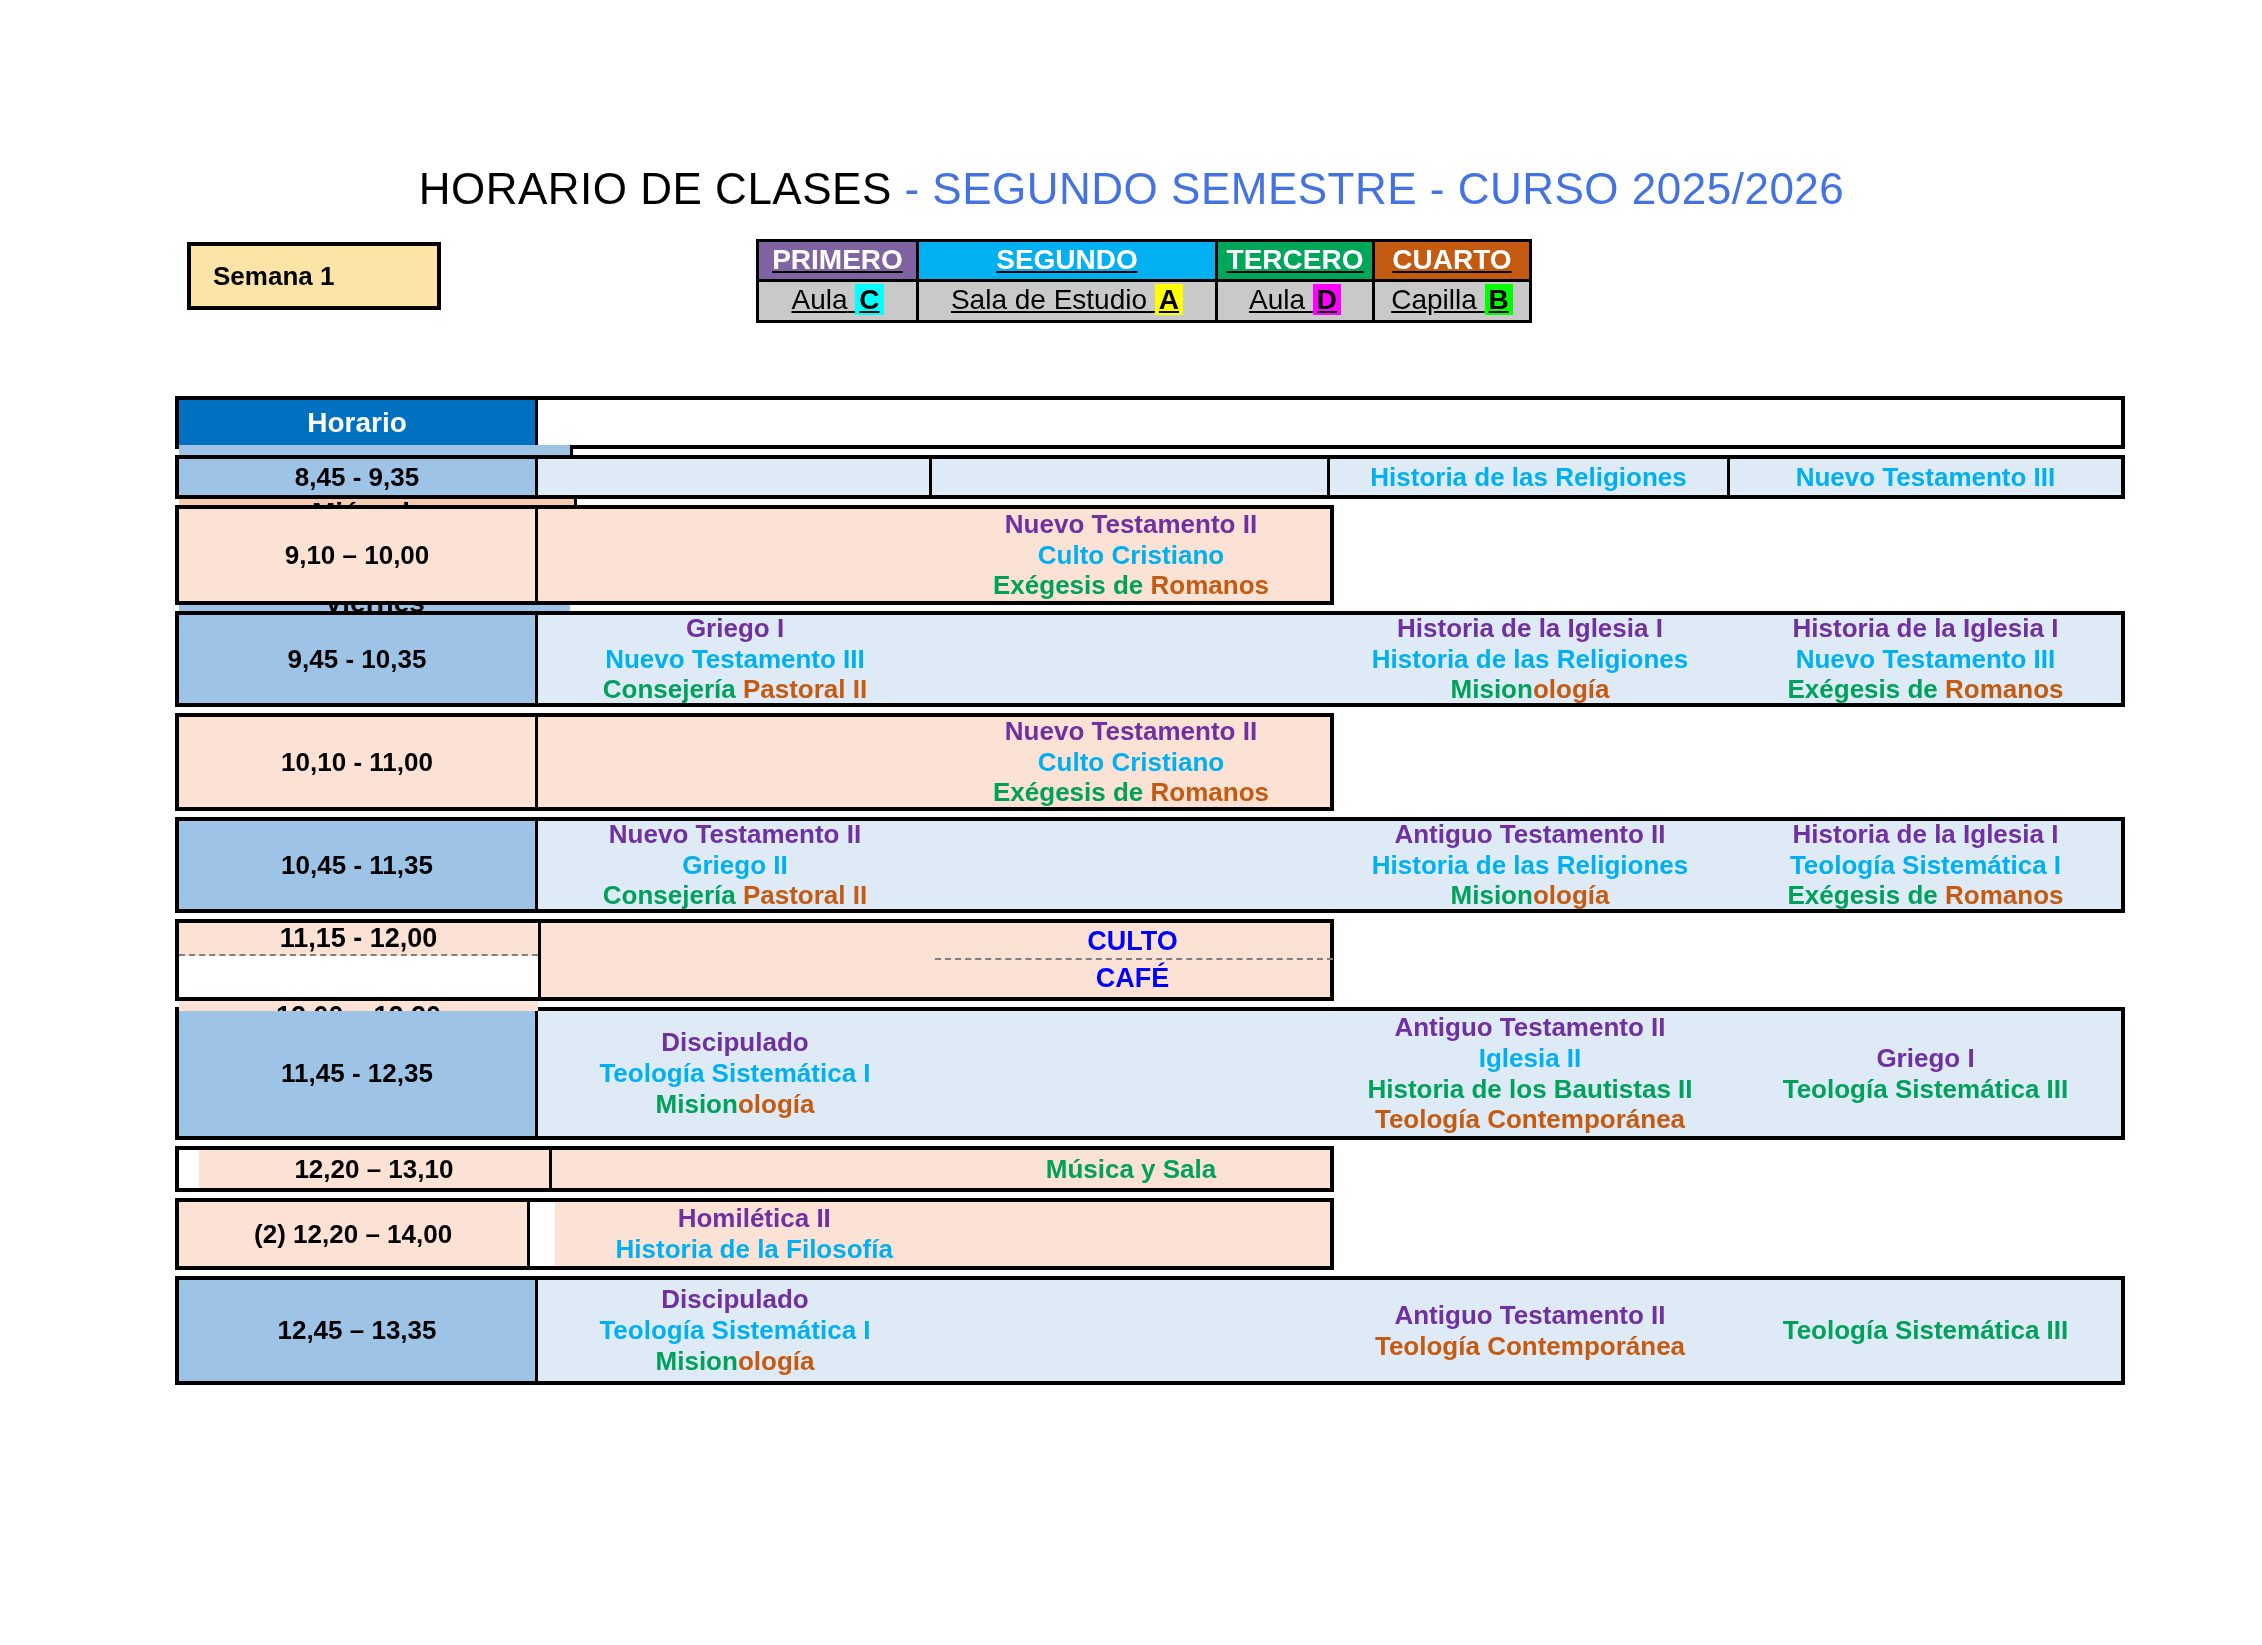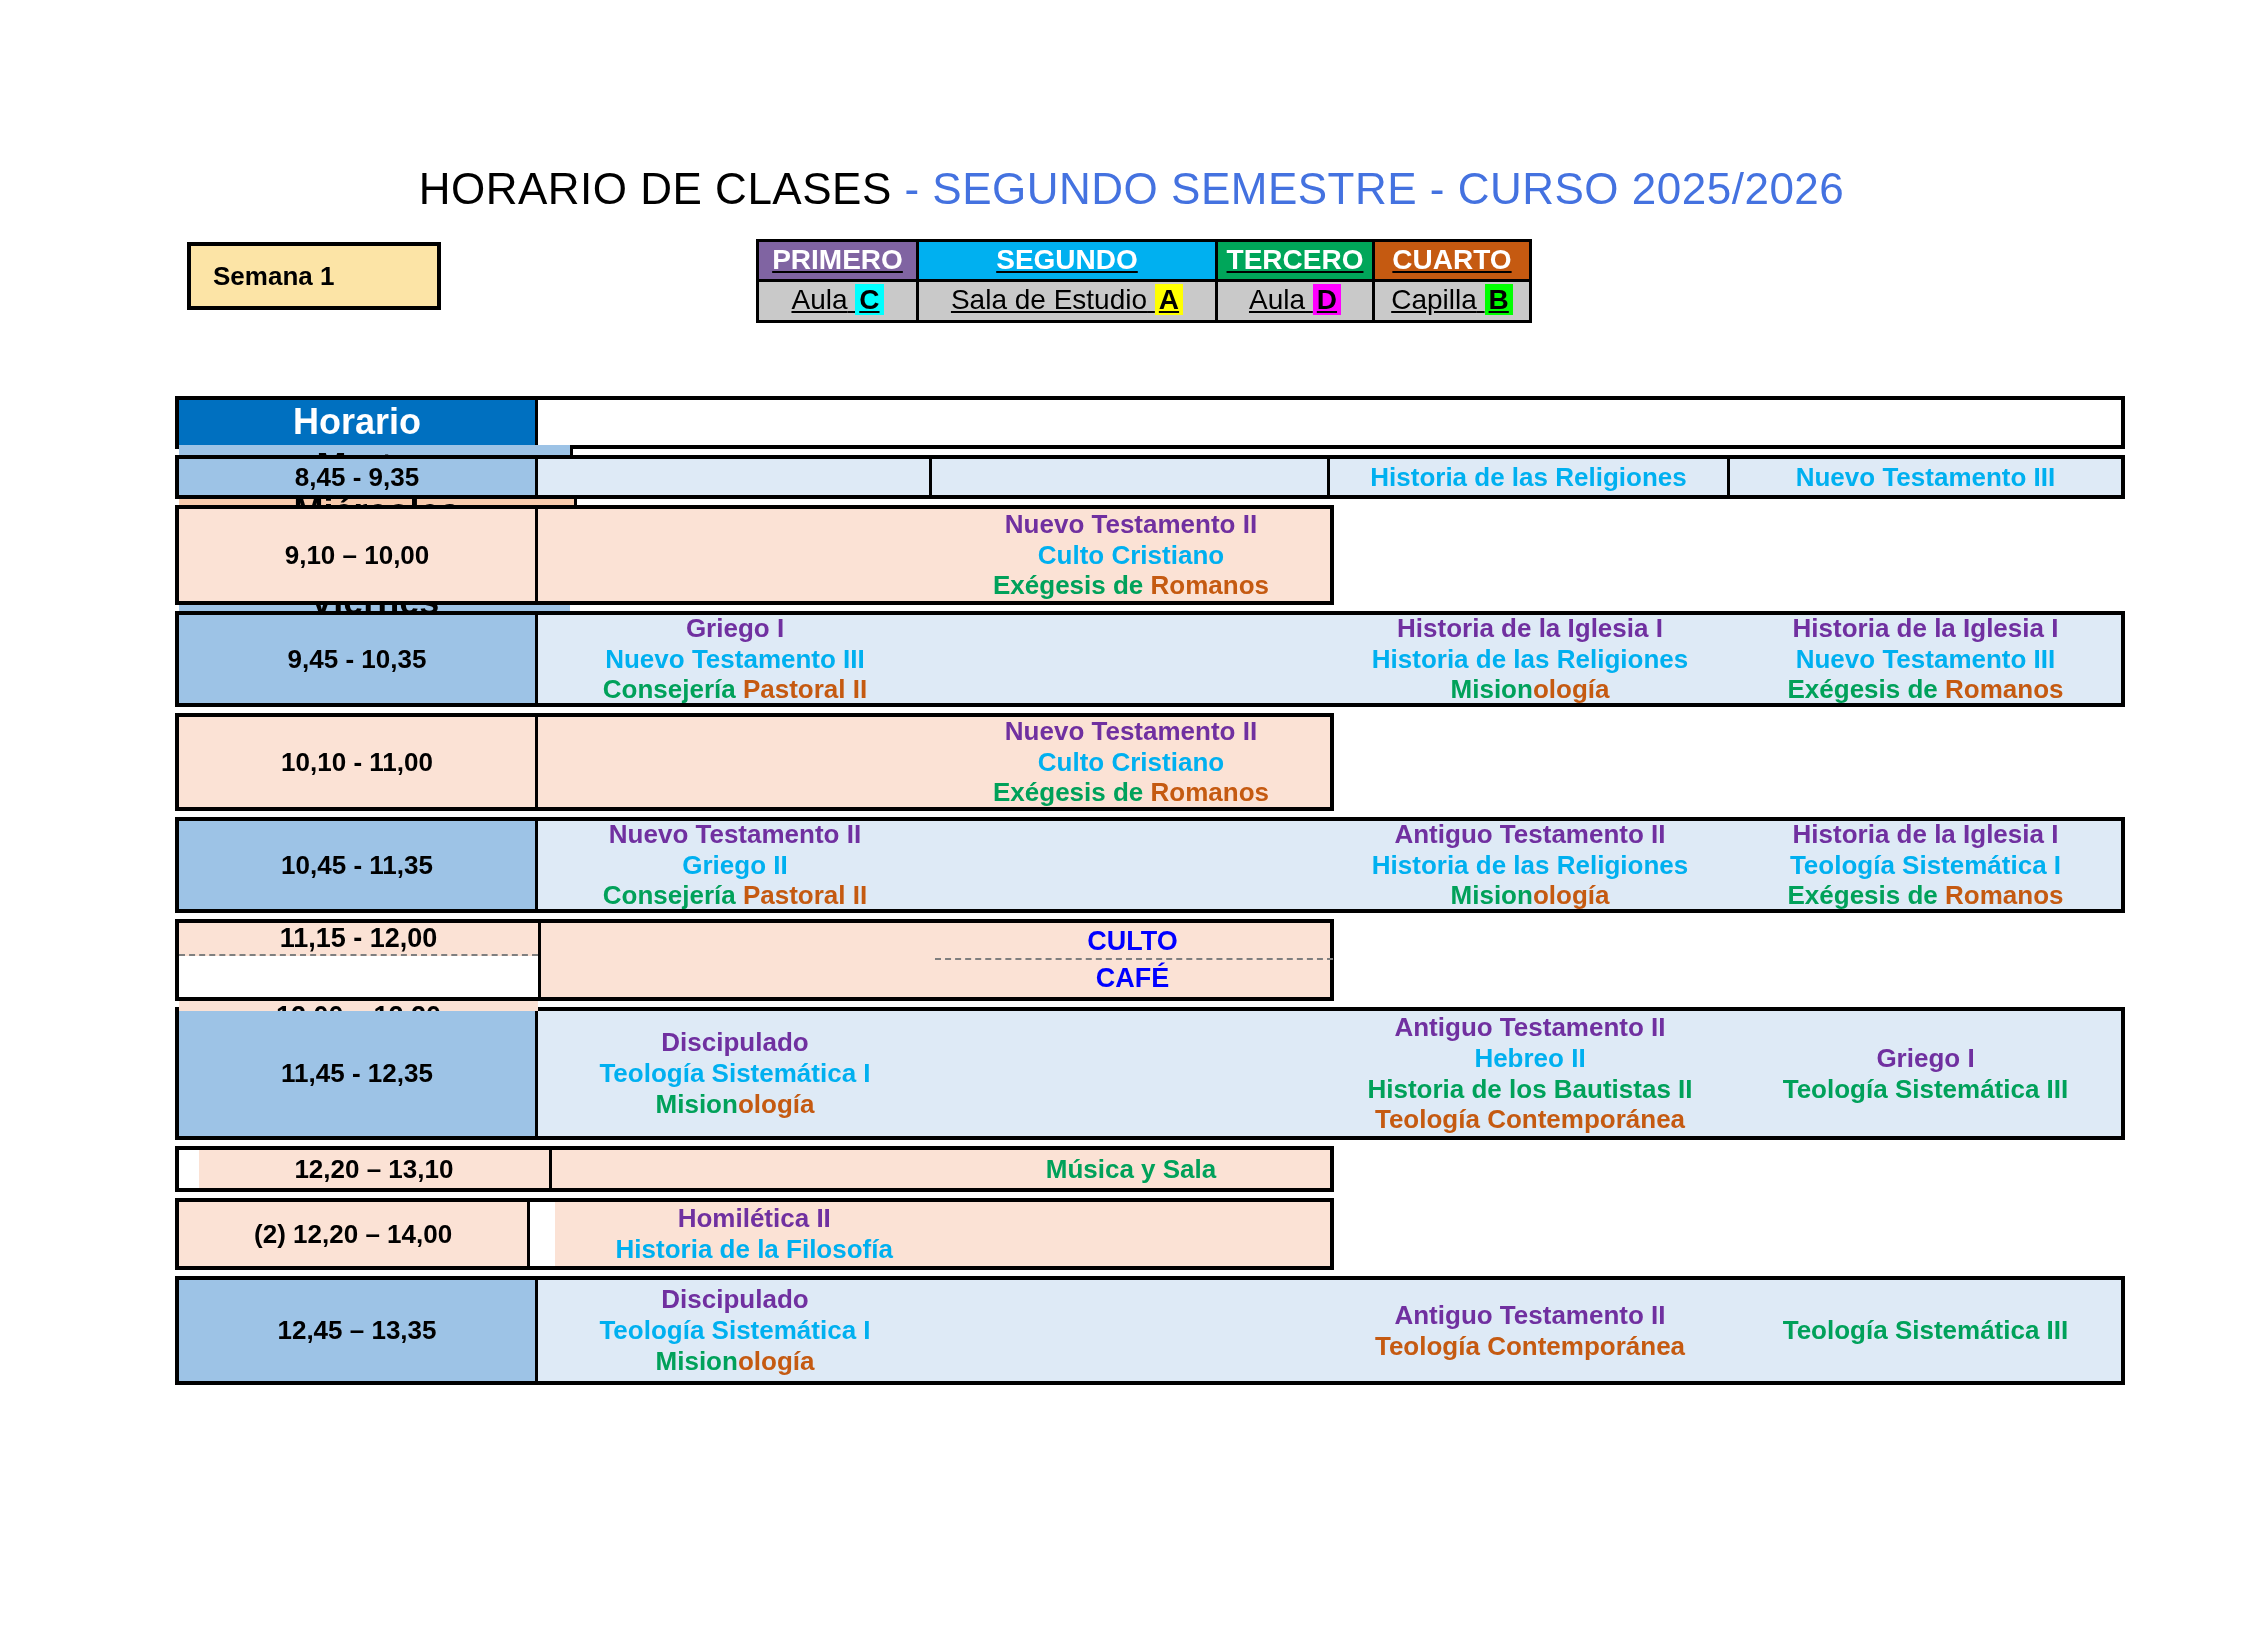--- a/index.html
+++ b/index.html
@@ -86,21 +86,21 @@
   
   .c-hor{width:359px;}
   .c-mar{width:394px;}
   .c-mie{width:398px;}
   .c-jue{width:400px;}
   .c-vie{width:391px;}
   .c-mar-mie{width:792px;}
 
   
   .hdr{height:53px;border:4px solid #000;box-sizing:border-box;}
-  .hdr .cell{height:100%;font-size:36px;color:#000;border-right:3px solid #000;}
+  .hdr .cell{height:100%;font-size:28px;color:#000;border-right:3px solid #000;}
   .hdr .cell:last-child{border-right:none;}
   .hdr .h-horario{background:#0070C0;color:#fff;}
   .hdr .h-day{background:#9DC3E6;}
   .hdr .h-mie{background:#F8CBAD;}
 
   
   .band{border:4px solid #000;box-sizing:border-box;margin-top:6px;display:flex;}
   .band .cell{border-right:3px solid #000;}
   .band .cell:last-child{border-right:none;}
 
@@ -289,21 +289,21 @@
     <div class="band h-1145">
       <div class="cell c-hor bg-blue time">11,45 - 12,35</div>
       <div class="cell c-mar bg-lblue" style="border-right:none;">
         <span class="subj t-purple">Discipulado</span>
         <span class="subj t-cyan">Teología Sistemática I</span>
         <span class="subj"><span class="t-green">Mision</span><span class="t-orange">ología</span></span>
       </div>
       <div class="cell c-mie bg-lblue" style="border-right:none;"></div>
       <div class="cell c-jue bg-lblue" style="border-right:none;">
         <span class="subj t-purple">Antiguo Testamento II</span>
-        <span class="subj t-cyan">Hebreo II</span>
+        <span class="subj t-cyan">Iglesia II</span>
         <span class="subj t-green">Historia de los Bautistas II</span>
         <span class="subj t-orange">Teología Contemporánea</span>
       </div>
       <div class="cell c-vie bg-lblue">
         <span class="subj t-purple">Griego I</span>
         <span class="subj t-green">Teología Sistemática III</span>
       </div>
     </div>
 
     <div class="band h-1220" style="width:1159px;padding-left:20px;">

